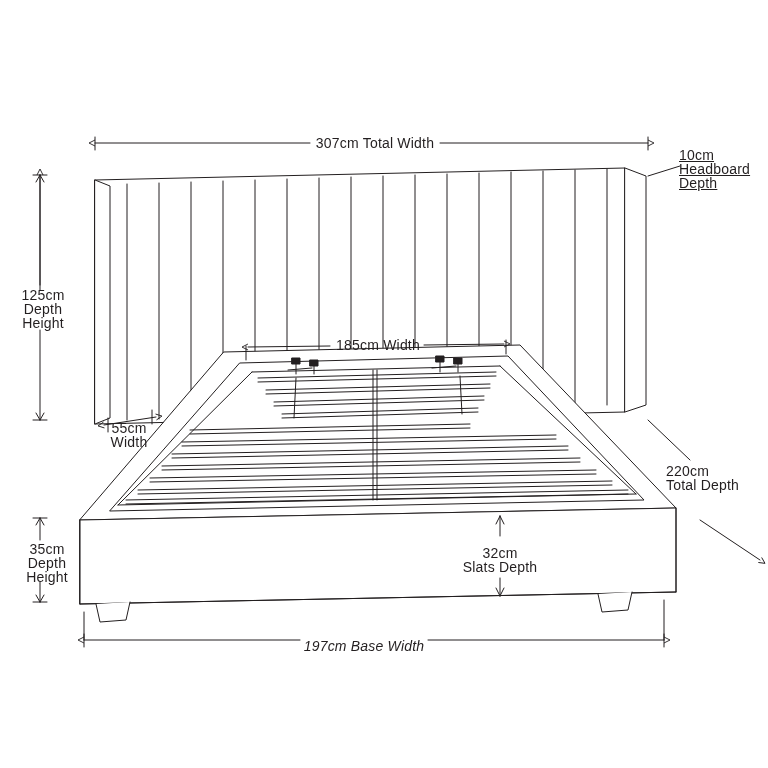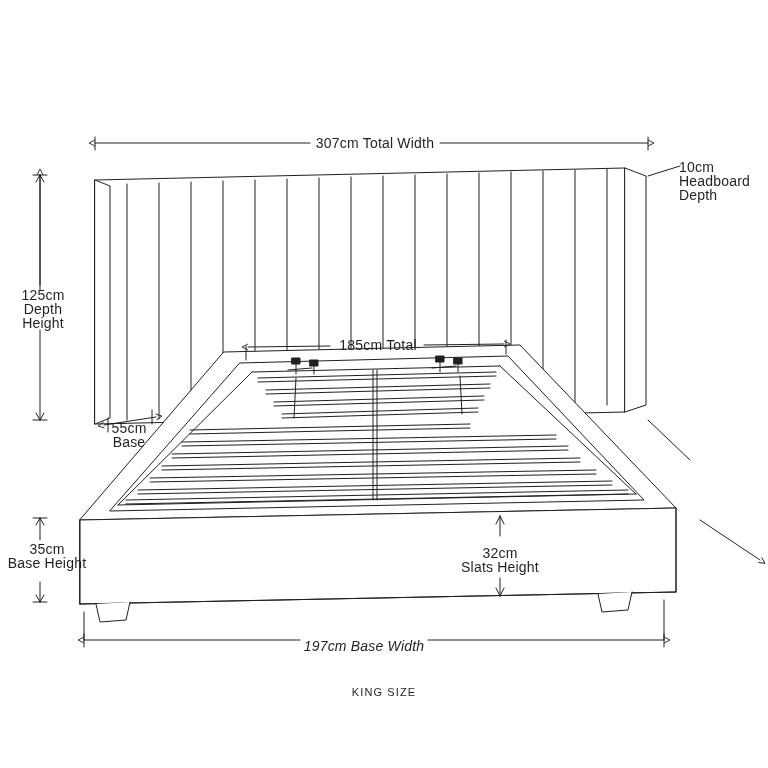--- a/index.html
+++ b/index.html
@@ -174,36 +174,37 @@
       <path d="M84,634 L84,647"></path>
       <path d="M664,634 L664,647"></path>
       <path d="M84,612 L84,640"></path>
       <path d="M664,600 L664,640"></path>
 
     </g>
   </svg>
 
   <div class="lbl" style="left:310px;top:136px;width:130px;">307cm Total Width</div>
 
-  <div class="lbl left" style="left:679px;top:160px;width:84px;">10cm
+  <div class="lbl left" style="left:679px;top:148px;width:84px;text-decoration:underline;">10cm
 Headboard
 Depth</div>
 
   <div class="lbl" style="left:6px;top:288px;width:74px;">125cm
 Depth Height</div>
 
-  <div class="lbl" style="left:330px;top:338px;width:96px;">185cm Total</div>
+  <div class="lbl" style="left:330px;top:338px;width:96px;">185cm Width</div>
 
   <div class="lbl" style="left:98px;top:421px;width:62px;">55cm
-Base</div>
-
+Width</div>
+
+  <div class="lbl left" style="left:666px;top:464px;width:90px;">220cm
+Total Depth</div>
 
   <div class="lbl" style="left:6px;top:542px;width:82px;">35cm
-Base Height</div>
+Depth Height</div>
 
   <div class="lbl" style="left:450px;top:546px;width:100px;">32cm
-Slats Height</div>
+Slats Depth</div>
 
   <div class="lbl" style="left:300px;top:639px;width:128px;font-style:italic;">197cm Base Width</div>
 
-  <div class="caption" style="left:0;top:686px;width:768px;text-align:center;">KING SIZE</div>
 
 </div>
 
 </body></html>

